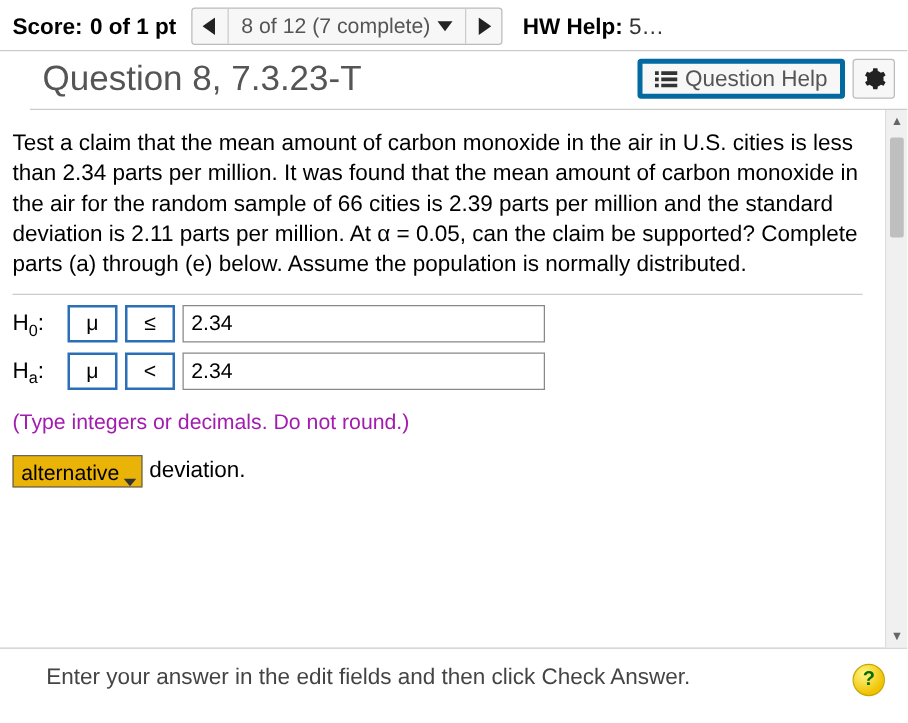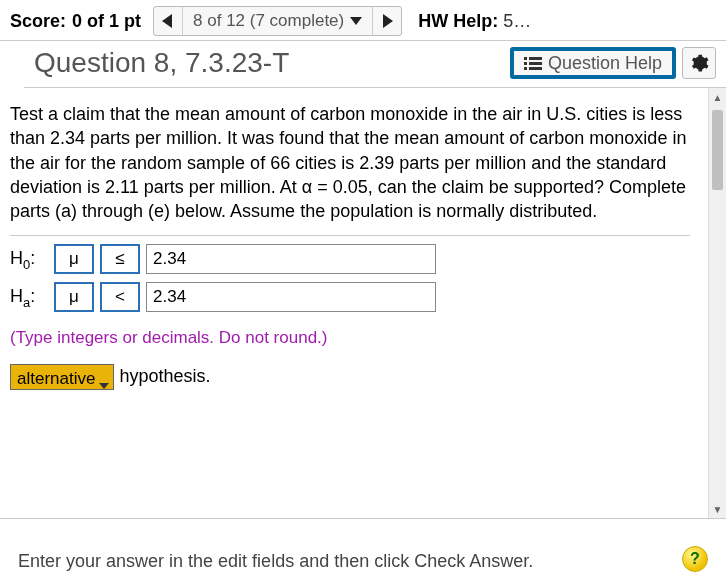--- a/index.html
+++ b/index.html
@@ -169,25 +169,25 @@
   .sb-thumb {
     position: absolute;
     left: 3px; right: 3px;
     top: 4px;
     height: 80px;
     background: #bfbfbf;
     border-radius: 2px;
   }
   .footer {
     border-top: 1px solid #ccc;
-    padding: 12px 18px 0 18px;
+    padding: 12px 18px 0 37px;
     font-size: 18px;
     color: #444;
     display:flex;
-    align-items:flex-end;
+    align-items:flex-start;
     height:54px;
   }
   .help-badge {
     margin-left: auto;
     width: 26px;
     height: 26px;
     border-radius: 50%;
     background: radial-gradient(circle at 35% 30%, #fff685, #f0c200 70%);
     border: 1px solid #caa600;
     display: flex;
@@ -267,21 +267,21 @@
       <span class="small-box">&lt;</span>
       <input class="val-input" value="2.34" style="">
     </div>
 
     <div class="hint">(Type integers or decimals. Do not round.)</div>
 
     <div class="claim-row">
       <span class="dropdown">
           <span>alternative</span>
           <span class="tri-down-sm"></span>
-        </span><span> hypothesis.</span>
+        </span><span> deviation.</span>
     </div>
   </div>
 
   <div class="scrollbar">
     <div class="sb-btn">▲</div>
     <div class="sb-track">
       <div class="sb-thumb"></div>
     </div>
     <div class="sb-btn">▼</div>
   </div>

